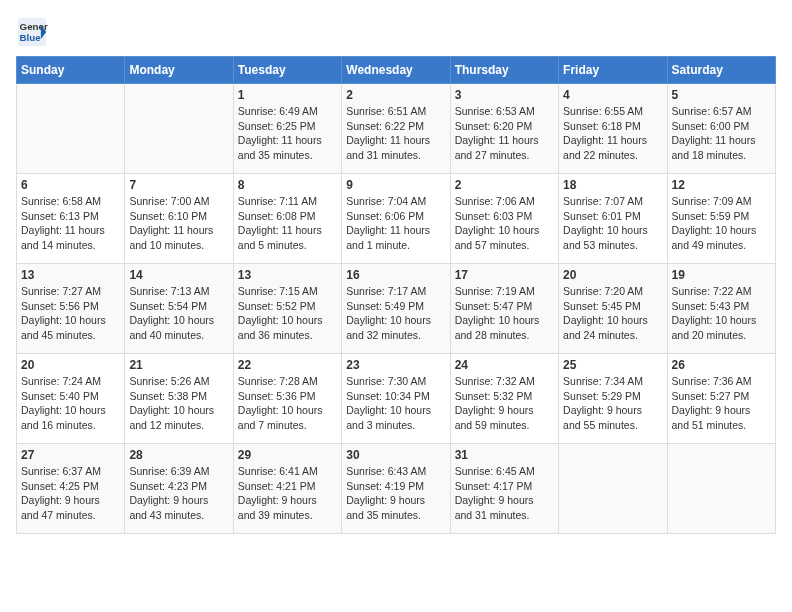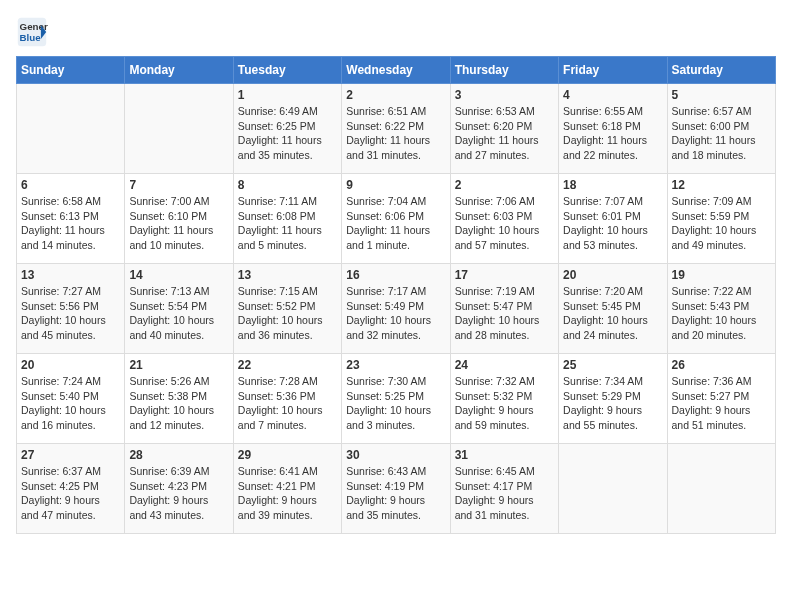--- a/index.html
+++ b/index.html
@@ -277,21 +277,21 @@
         <td>
           <span class="day-num">22</span>
           <div class="cell-content">Sunrise: 7:28 AM
 Sunset: 5:36 PM
 Daylight: 10 hours
 and 7 minutes.</div>
         </td>
         <td>
           <span class="day-num">23</span>
           <div class="cell-content">Sunrise: 7:30 AM
-Sunset: 5:25 PM
+Sunset: 10:34 PM
 Daylight: 10 hours
 and 3 minutes.</div>
         </td>
         <td>
           <span class="day-num">24</span>
           <div class="cell-content">Sunrise: 7:32 AM
 Sunset: 5:32 PM
 Daylight: 9 hours
 and 59 minutes.</div>
         </td>

